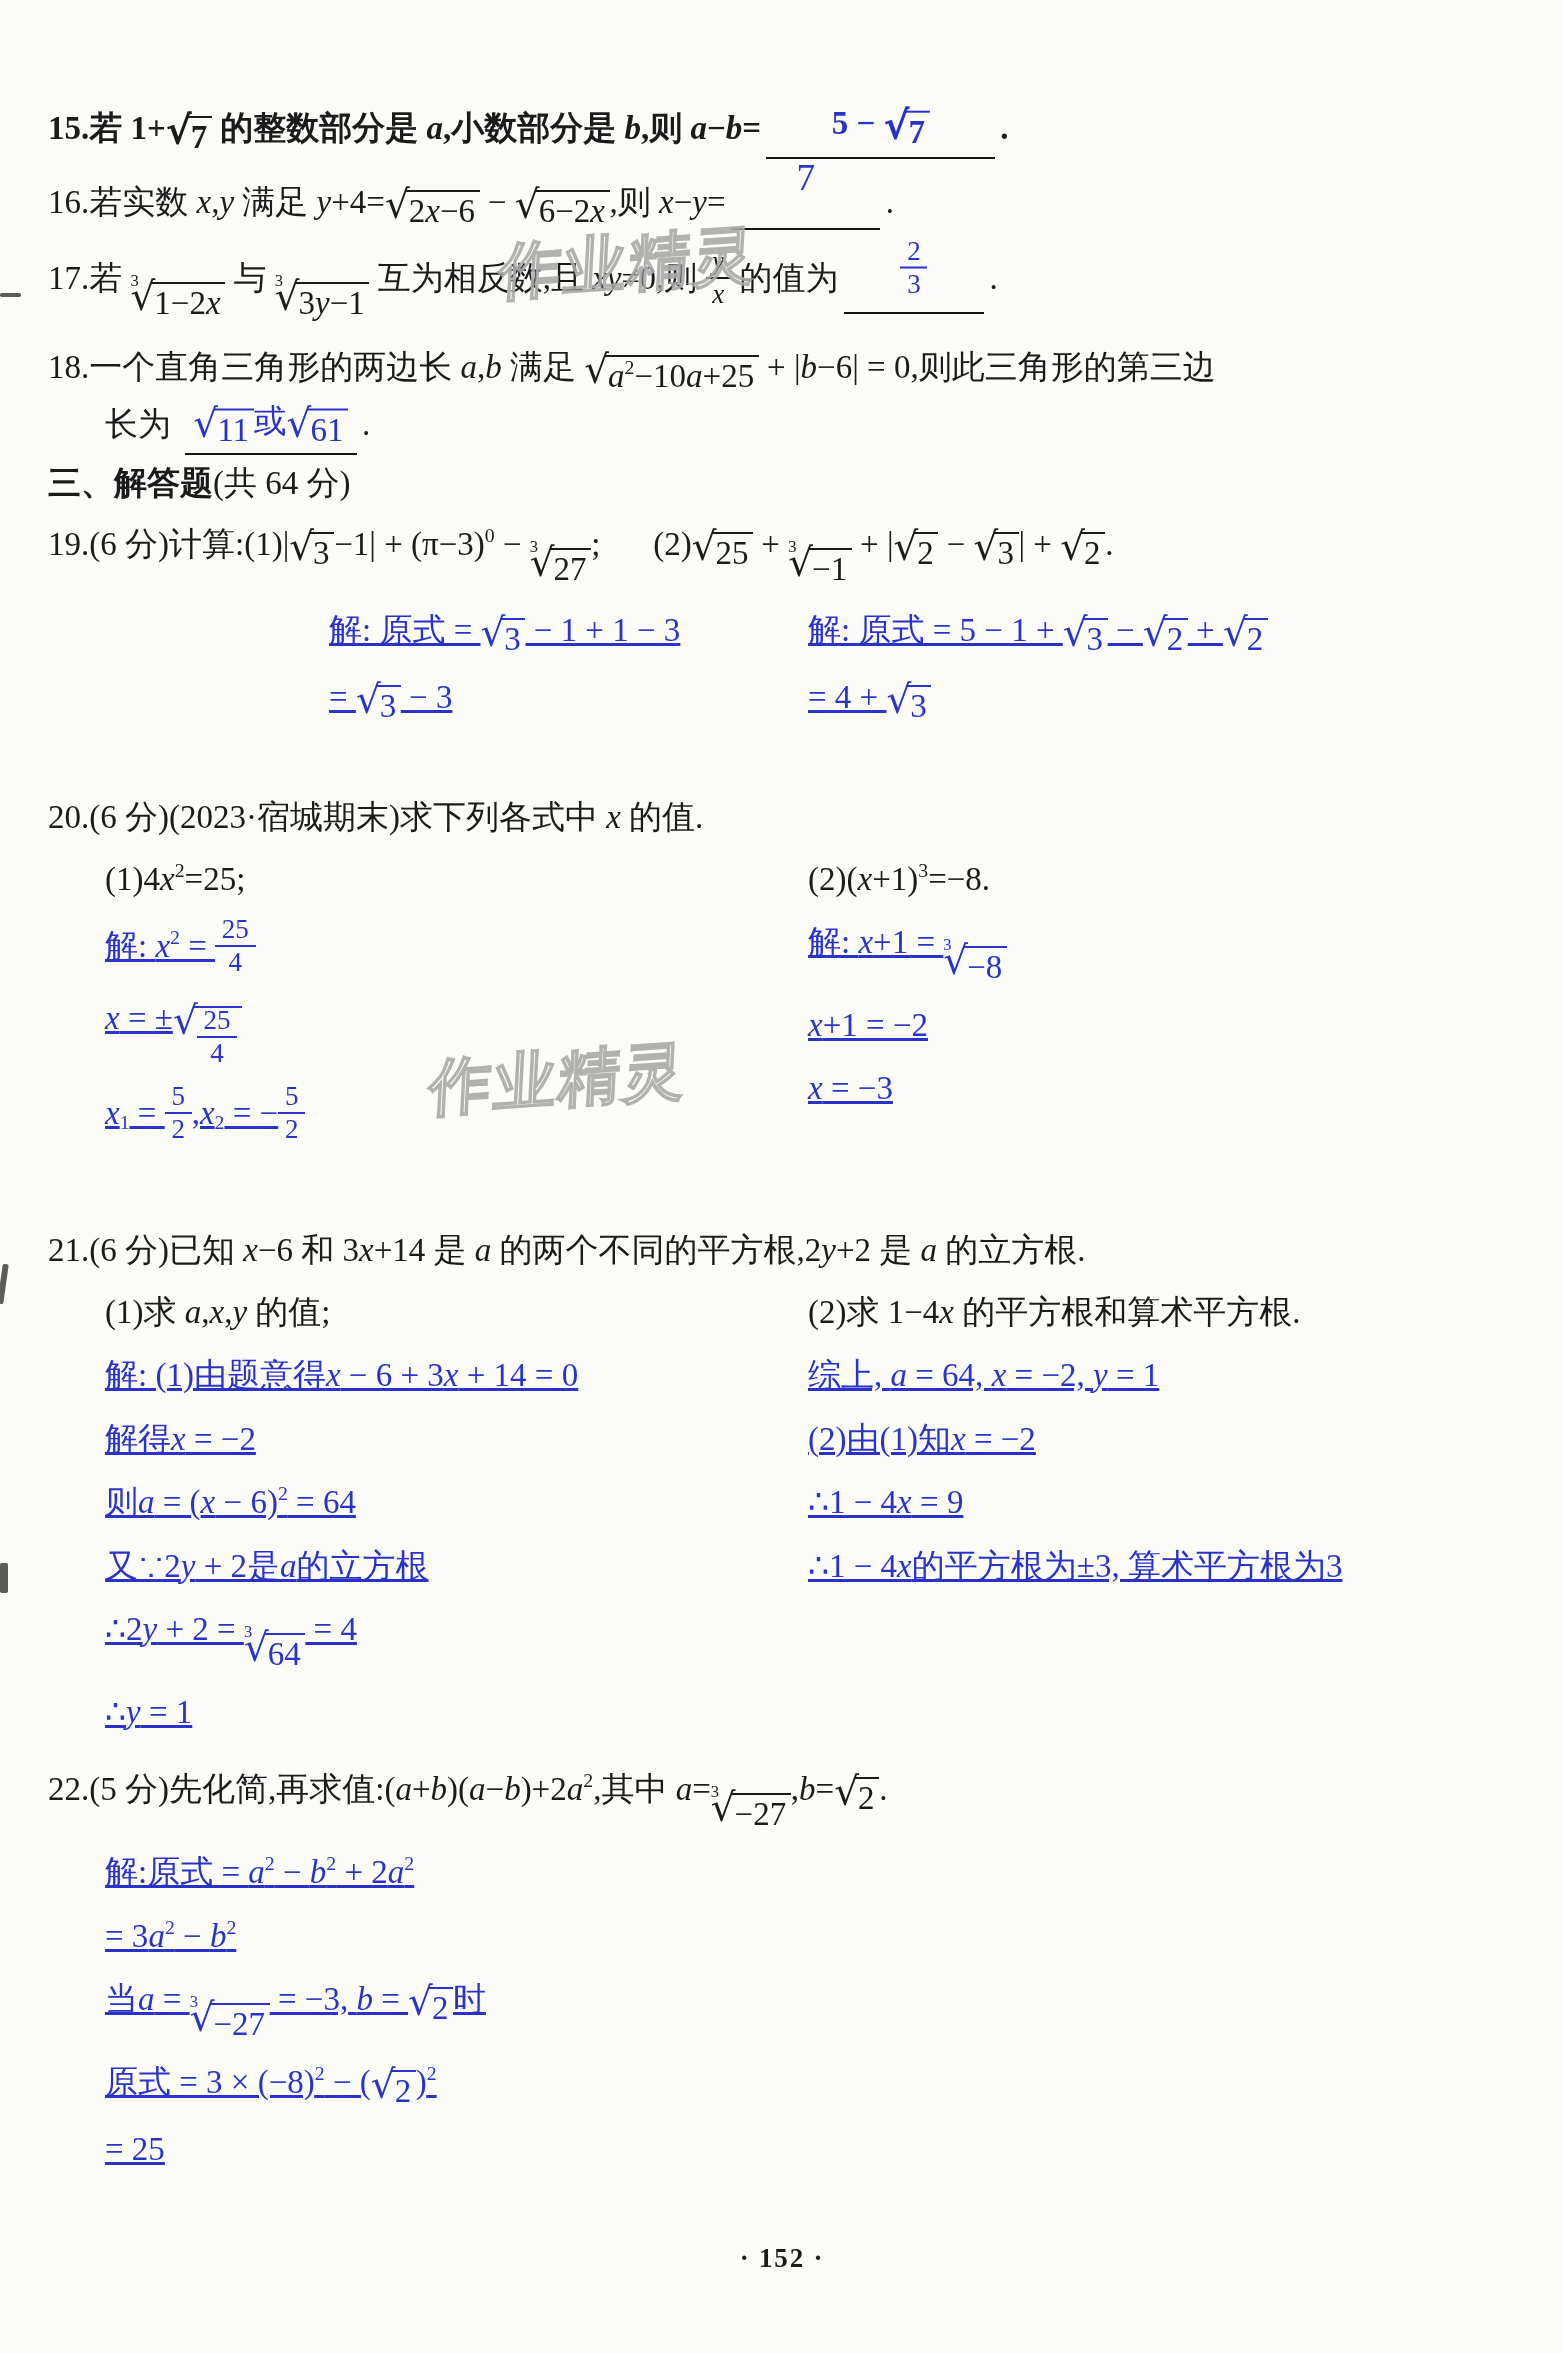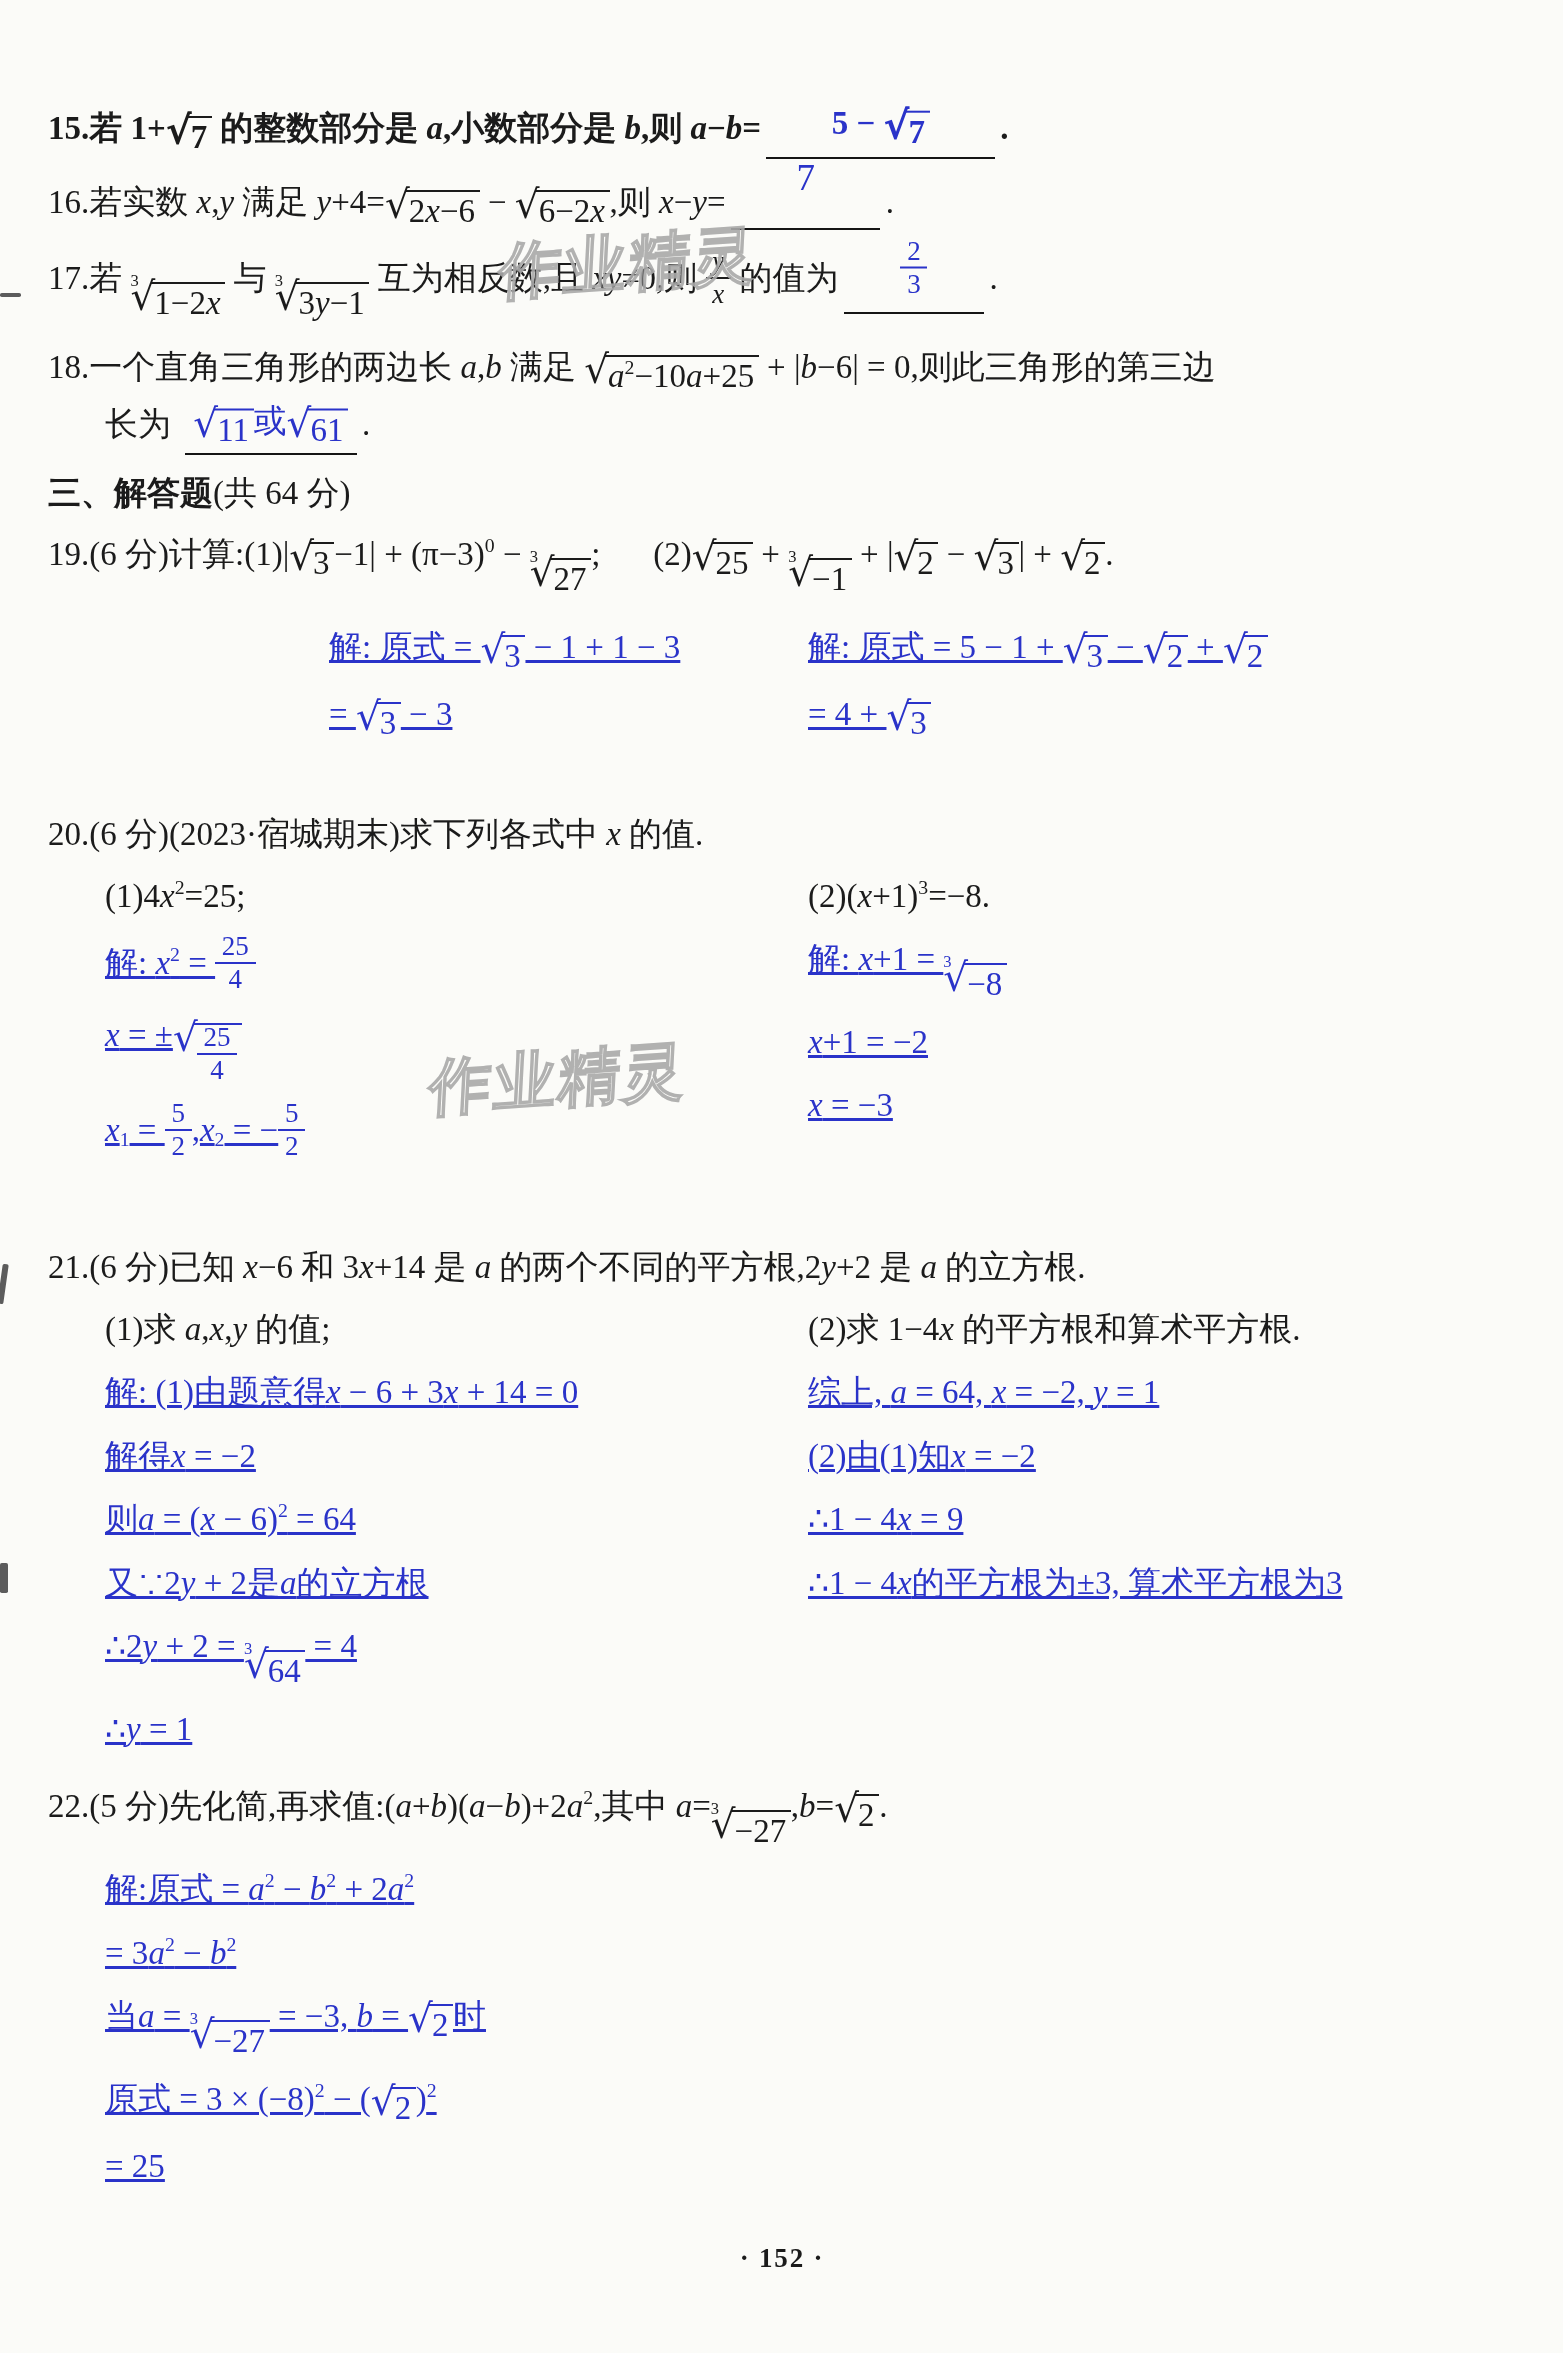--- a/index.html
+++ b/index.html
@@ -47,23 +47,23 @@
   .row2 .col{min-width:0;}
   .rowsol19{display:grid;grid-template-columns:479px auto;padding-left:281px;align-items:start;}
   .indent1{padding-left:57px;}
   
   .secbold{font-weight:700;}
   
   .b15{margin-bottom:14px;font-weight:bold;}
   .b16{margin-bottom:19.3px;}
   .b17{margin-bottom:21px;}
   .b18a{margin-bottom:3.5px;}
-  .b18b{margin-bottom:14px;}
+  .b18b{margin-bottom:4px;}
   .bsec{margin-bottom:12.3px;}
-  .b19{margin-bottom:10px;}
+  .b19{margin-bottom:3px;}
   .b19row{margin-bottom:53px;}
   .b20{margin-bottom:10.5px;}
   .b20row{margin-bottom:65px;}
   .b21{margin-bottom:8.8px;}
   .b21row{margin-bottom:14px;}
   .b22{margin-bottom:10.5px;}
   
   .wm{
     position:absolute;font-family:"Liberation Sans",sans-serif;font-weight:700;
     font-size:62px;letter-spacing:2.6px;color:transparent;

